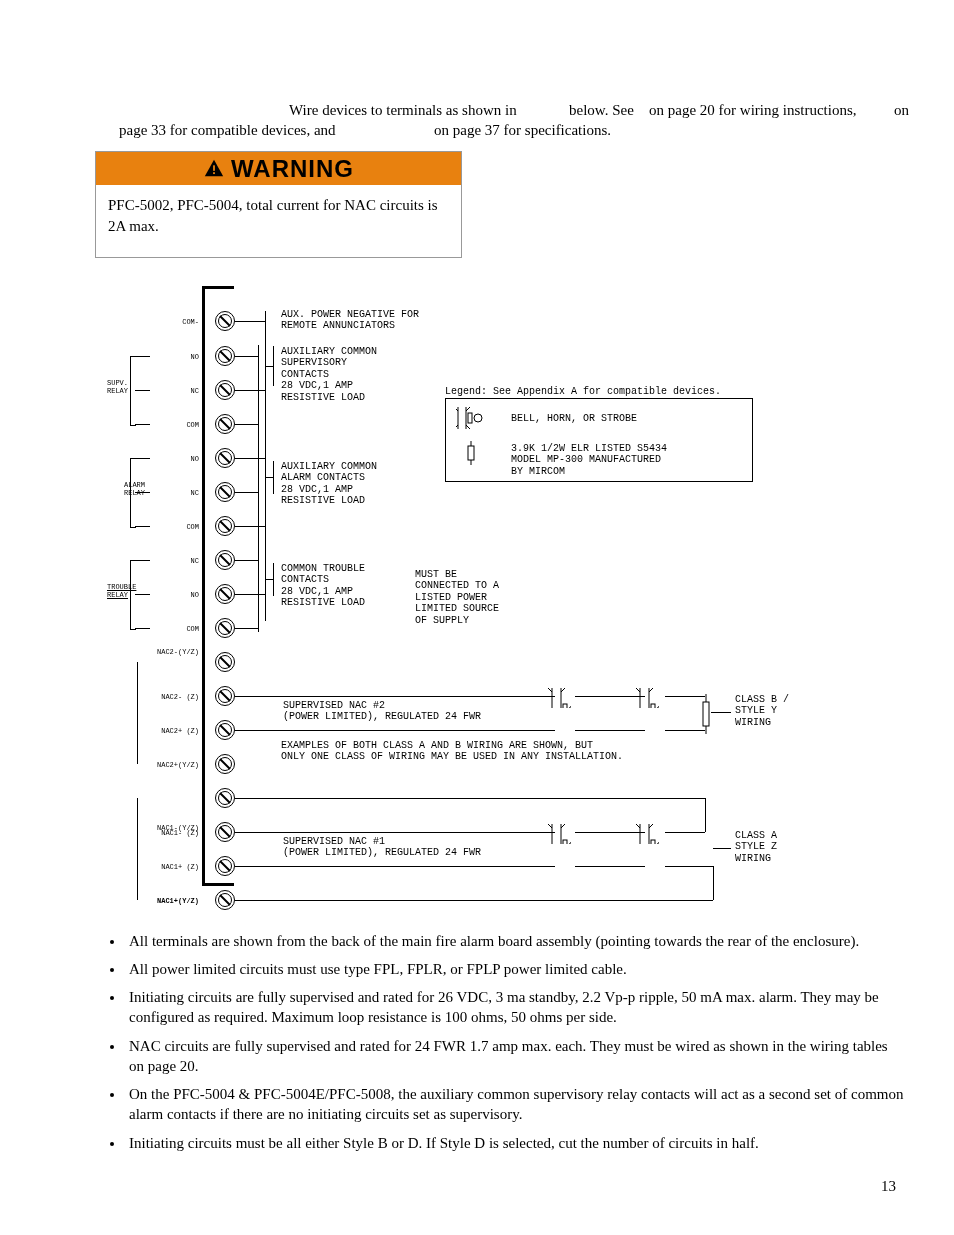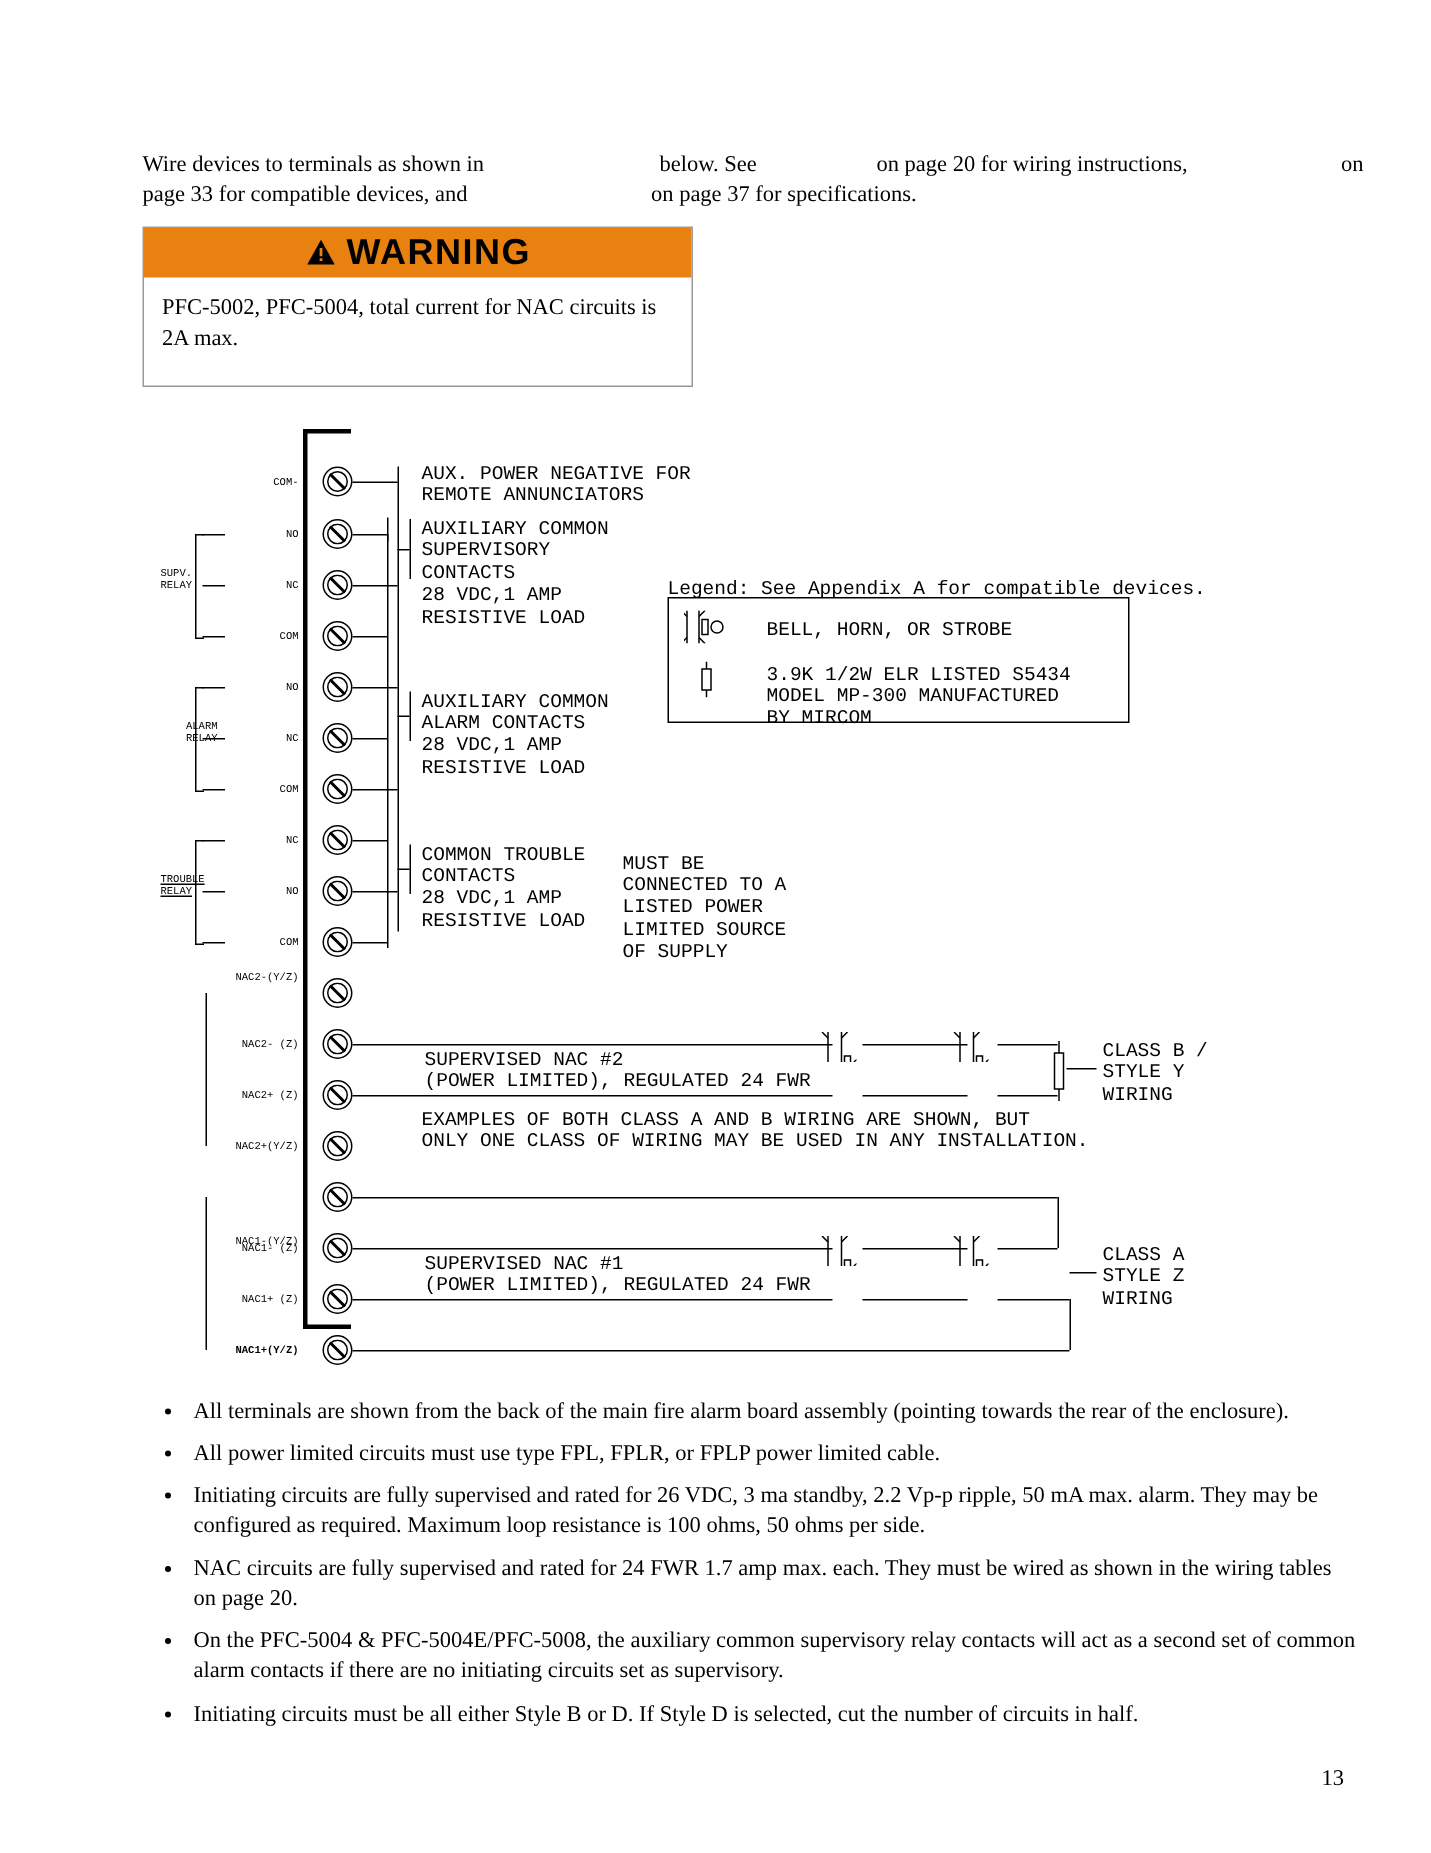--- a/index.html
+++ b/index.html
@@ -16,21 +16,21 @@
     box-sizing: border-box;
     width: 954px;
     position: relative;
     height: 1235px;
   }
   .intro {
     display: flex;
     flex-wrap: wrap;
     line-height: 1.35;
     margin-bottom: 10px;
-    justify-content: space-between;
+    justify-content: flex-end;
   }
   .intro span { display: inline; }
   .col1 { width: 280px; text-align: justify;}
   .col2 { width: 245px; text-align: justify;}
   .col3 { width: 10px;}
 
   .warning-box {
     border: 1px solid #999;
     width: 365px;
     margin-top: 6px;
@@ -113,21 +113,21 @@
     border-top: 1px solid #000;
   }
   .vline {
     position: absolute;
     width: 0;
     border-left: 1px solid #000;
   }
   .annot {
     position: absolute;
     font-family: "Courier New", monospace;
-    font-size: 13px;
+    font-size: 10px;
     line-height: 1.15;
   }
   .legend-box {
     position: absolute;
     border: 1px solid #000;
     padding: 6px 8px;
     font-family: "Courier New", monospace;
     font-size: 7px;
   }
   .device {

